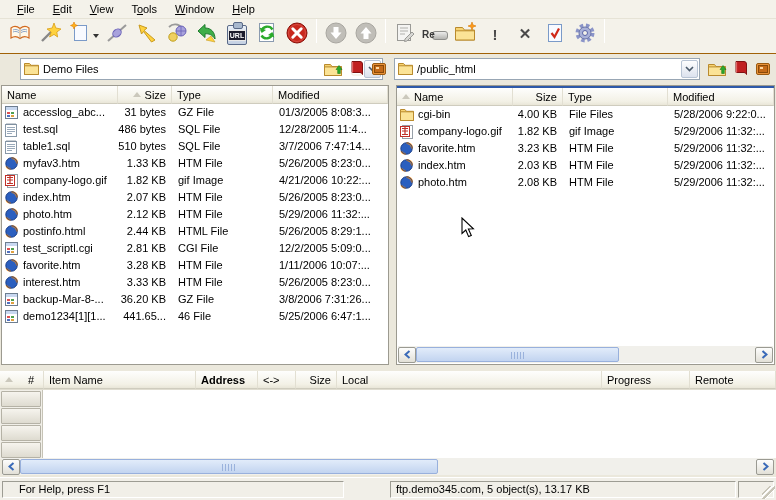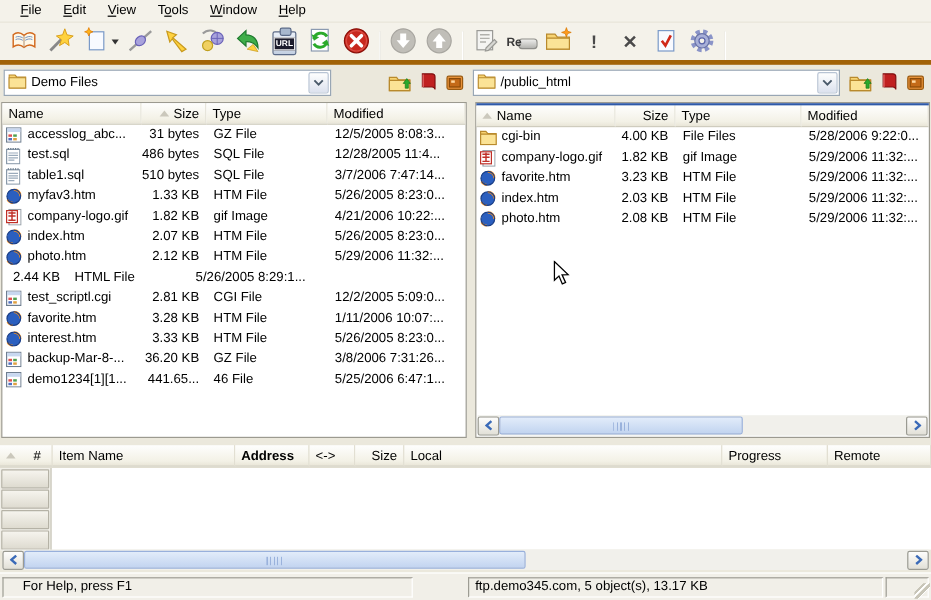--- a/index.html
+++ b/index.html
@@ -8,21 +8,21 @@
   .win { position:relative; width:776px; height:500px; background:#EBE8DC; overflow:hidden; }
 
   
   .menubar { position:absolute; left:0; top:0; width:776px; height:19px;
     background:#F4F2EA; border-bottom:1px solid #E6E3D6; display:flex; align-items:center; padding-left:8px; }
   .menu-item { padding:1px 9px 2px 9px; cursor:default; }
   .accel { text-decoration:underline; }
 
   
   .toolbar { position:absolute; left:0; top:19px; width:776px; height:35px;
-    background:#F4F2EA; border-bottom:4px solid #a16207; display:flex; align-items:flex-end; padding-left:5px; }
+    background:#F4F2EA; border-bottom:1px solid #a16207; display:flex; align-items:flex-start; padding-left:5px; }
   .tbtn { width:30px; height:30px; display:flex; align-items:center; justify-content:center; border:1px solid transparent; }
   .tsep { width:1px; height:24px; background:#C9C6B8; border-right:1px solid #FFFFFF; margin:0 4px; }
   .tcaret { width:0; height:0; border-left:3.5px solid transparent; border-right:3.5px solid transparent;
     border-top:4px solid #333; margin:0 3px 0 -2px; align-self:center; }
   .url-clip { position:relative; width:20px; height:20px; margin-top:2px;
     background:linear-gradient(#EAF0F8,#C4D0E2); border:1px solid #5A6A88; border-radius:2px;
     display:flex; align-items:center; justify-content:center; }
   .url-clip::before { content:""; position:absolute; top:-4px; left:5px; width:8px; height:5px;
     background:#A8B8CE; border:1px solid #5A6A88; border-radius:2px; }
   .url-tag { font-size:7px; font-weight:bold; color:#fff; background:#1C1C2C; padding:0 1px; line-height:9px; border:1px solid #E8E8E8; }
@@ -229,21 +229,21 @@
         <span><svg width="24" height="24" viewBox="0 0 24 24">
             <circle cx="12" cy="12" r="7.5" fill="none" stroke="#8A94C8" stroke-width="4" stroke-dasharray="3.4,2.6"></circle>
             <circle cx="12" cy="12" r="6" fill="#A8B0D8" stroke="#6A74A8"></circle>
             <circle cx="12" cy="12" r="2.5" fill="#F4F2EA" stroke="#5A64A8"></circle>
           </svg></span>
       </div>
     <div class="tsep"></div>
   </div>
 
   <div class="addr-row">
-    <div class="combo" style="left:3px; width:273px;">
+    <div class="combo" style="left:20px; width:363px;">
       <span><svg width="15" height="13" viewBox="0 0 15 13">
             <path d="M0.5,1.5 h5 l1.6,1.8 h7.4 v9.2 h-14 z" fill="#F7D372" stroke="#B98A2D"></path>
             <path d="M0.5,3.8 h14 v8.7 h-14 z" fill="#FBE396" stroke="#B98A2D"></path>
           </svg></span>
       <span class="combo-text">Demo Files</span>
       <span class="dd-btn">
           <svg width="9" height="6" viewBox="0 0 9 6">
             <path d="M1,1 L4.5,4.5 L8,1" stroke="#4A5A6A" stroke-width="1.6" fill="none"></path>
           </svg>
         </span>
@@ -331,21 +331,21 @@
                 <rect x="2" y="6" width="3" height="2" fill="#E05050"></rect>
                 <rect x="6" y="6" width="3" height="2" fill="#50A050"></rect>
                 <rect x="2" y="9" width="3" height="2" fill="#5070C0"></rect>
                 <rect x="6" y="9" width="3" height="2" fill="#E0A040"></rect>
               </svg>
             </span>
             <span class="ntext">accesslog_abc...</span>
           </span>
     <span class="cell c-size">31 bytes</span>
     <span class="cell c-type">GZ File</span>
-    <span class="cell c-mod">12/5/2005 8:08:3...</span>
+    <span class="cell c-mod">01/3/2005 8:08:3...</span>
   </div>
         <div class="row">
     <span class="cell c-name">
             <span class="ficon">
               <svg width="12" height="14" viewBox="0 0 12 14">
                 <rect x="0.5" y="1.5" width="11" height="12" fill="#FFFFFF" stroke="#8898A8"></rect>
                 <path d="M2,4.5 h8 M2,6.5 h8 M2,8.5 h8 M2,10.5 h5" stroke="#9AAABB" stroke-width="1"></path>
                 <path d="M2,1.5 v-1.2 M4,1.5 v-1.2 M6,1.5 v-1.2 M8,1.5 v-1.2 M10,1.5 v-1.2" stroke="#667788"></path>
               </svg>
             </span>
@@ -427,20 +427,31 @@
                 <circle cx="6.5" cy="6.5" r="5.7" fill="none" stroke="#1A3E86"></circle>
               </svg>
             </span>
             <span class="ntext">photo.htm</span>
           </span>
     <span class="cell c-size">2.12 KB</span>
     <span class="cell c-type">HTM File</span>
     <span class="cell c-mod">5/29/2006 11:32:...</span>
   </div>
         <div class="row">
+    <span class="cell c-name">
+            <span class="ficon">
+              <svg width="13" height="13" viewBox="0 0 13 13">
+                <circle cx="6.5" cy="6.5" r="5.7" fill="#2B5FBF"></circle>
+                <path d="M6.5,0.9 A5.6,5.6 0 0 1 12.1,6.5" fill="none" stroke="#F59120" stroke-width="2"></path>
+                <path d="M1.2,9.2 A5.6,5.6 0 0 0 5.8,12.1" fill="none" stroke="#F59120" stroke-width="1.6"></path>
+                <circle cx="6.5" cy="6.5" r="5.7" fill="none" stroke="#1A3E86"></circle>
+              </svg>
+            </span>
+            <span class="ntext">postinfo.html</span>
+          </span>
     <span class="cell c-size">2.44 KB</span>
     <span class="cell c-type">HTML File</span>
     <span class="cell c-mod">5/26/2005 8:29:1...</span>
   </div>
         <div class="row">
     <span class="cell c-name">
             <span class="ficon">
               <svg width="13" height="13" viewBox="0 0 13 13">
                 <rect x="0.5" y="0.5" width="12" height="12" fill="#fff" stroke="#6E7E90"></rect>
                 <rect x="1" y="1" width="11" height="3" fill="#C8D8F0"></rect>

